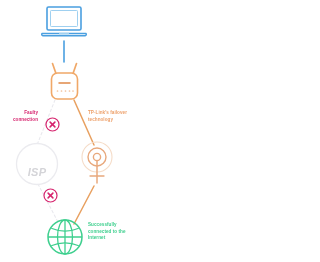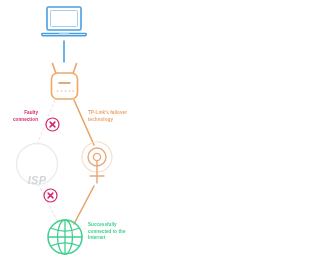--- a/index.html
+++ b/index.html
@@ -42,21 +42,21 @@
   
   #isp-node {
     left: 15px;
     top: 142px;
     width: 44px;
     height: 44px;
   }
   #isp-node .isp-label {
     position: absolute;
     left: 0;
-    top: 16px;
+    top: 8px;
     width: 44px;
     height: 44px;
     display: flex;
     align-items: center;
     justify-content: center;
     font-style: italic;
     font-weight: bold;
     font-size: 11px;
     letter-spacing: 0.3px;
     color: #d4d4d8;

